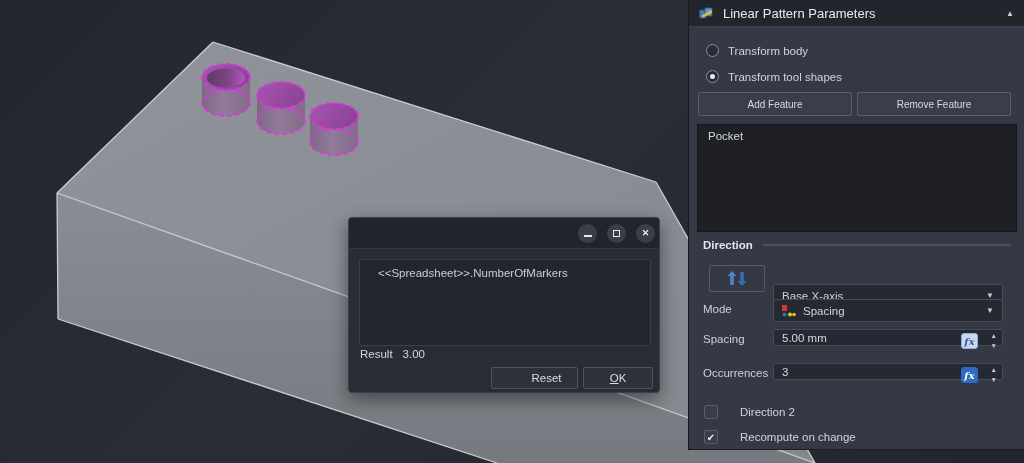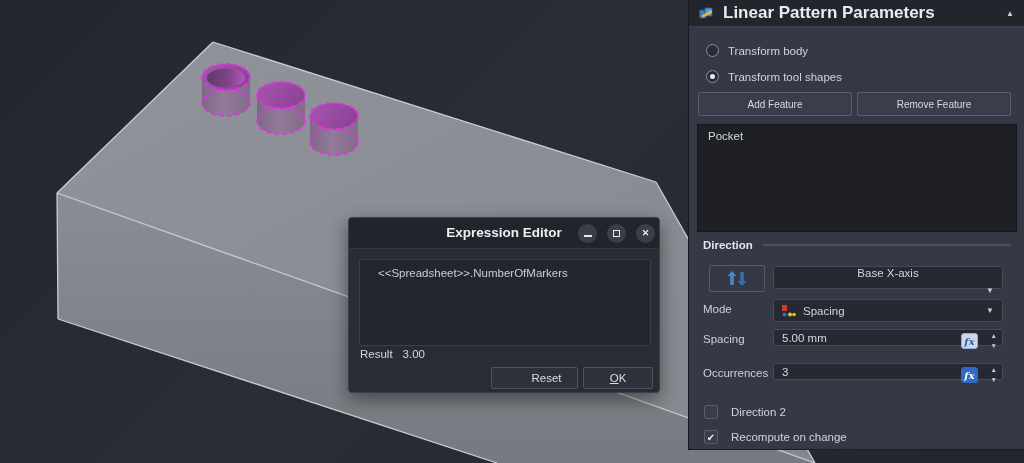--- a/index.html
+++ b/index.html
@@ -9,21 +9,21 @@
 
   
   #scene { position:absolute; left:0; top:0; }
 
   
   #panel { position:absolute; left:688px; top:0; width:336px; height:450px;
            background:#353845; border-left:1px solid #17191e; border-bottom:1px solid #1b1d23;
            color:#cfd4db; font-size:11.5px; }
   #panel-header { position:absolute; left:0; top:0; width:100%; height:27px; background:#22252c;
                   border-bottom:1px solid #3e4250; display:flex; align-items:center; padding:0 10px; gap:8px; }
-  #panel-header .title { font-weight:bold; color:#e9ebef; font-size:17px;text-align:center; }
+  #panel-header .title { font-weight:normal; color:#e9ebef; font-size:13px;text-align:center; }
   #panel-header .collapse { margin-left:auto; font-size:8px; color:#cdd1d8; cursor:pointer; }
 
   .radio-row { position:absolute; left:17px; display:flex; align-items:center; gap:9px; }
   .radio { width:13px; height:13px; border-radius:50%; border:1px solid #8a8f99; background:#2a2d35;
            display:flex; align-items:center; justify-content:center; }
   .radio .dot { width:5px; height:5px; border-radius:50%; background:#e8eaee; }
 
   .feat-btn { position:absolute; top:92px; height:24px; width:154px; background:#3a3e4a;
               border:1px solid #585d68; border-radius:2px; color:#d5dae0; font-size:10px;
               display:flex; align-items:center; justify-content:center; cursor:pointer; }
@@ -51,21 +51,21 @@
                 border:1px solid #454a58; border-radius:2px; display:flex; align-items:center;
                 padding:0 8px; color:#d5dae0; }
   .fx-btn { position:absolute; right:24px; top:3px; width:17px; height:16px; border-radius:3px;
             display:flex; align-items:center; justify-content:center;
             font-family:"DejaVu Serif", serif; font-style:italic; font-weight:bold; font-size:10px; cursor:pointer; }
   .fx-light { background:#ccd8ea; color:#2c5aa8; border:1px solid #8fb3dd; }
   .fx-active { background:#2f6bc0; color:#ffffff; border:1px solid #2f6bc0; }
   .spinners { position:absolute; right:5px; top:1px; display:flex; flex-direction:column; align-items:center; }
   .spinners span { font-size:6.5px; line-height:10px; color:#c5cad2; cursor:pointer; }
 
-  .check-row { position:absolute; left:15px; display:flex; align-items:center; gap:13px; }
+  .check-row { position:absolute; left:15px; display:flex; align-items:center; gap:22px; }
   .checkbox { width:14px; height:14px; background:#3a3e48; border:1px solid #585d68; border-radius:2px;
               display:flex; align-items:center; justify-content:center; font-size:10px; color:#eceef2; cursor:pointer; }
 
   
   #dialog { position:absolute; left:348px; top:217px; width:312px; height:176px;
             background:#292c34; border:1px solid #3c4049; border-radius:4px;
             box-shadow:0 6px 18px rgba(0,0,0,.45); color:#cfd4db; font-size:11.5px; }
   #dialog-titlebar { position:absolute; left:0; top:0; width:100%; height:31px; background:#21242b;
                      border-radius:4px 4px 0 0; border-bottom:1px solid #343841; }
   #dialog-titlebar .dtitle { position:absolute; left:0; right:0; top:7px; text-align:center;
@@ -183,21 +183,21 @@
     </div>
 
     <div class="swap-btn">
       <svg width="20" height="15" viewBox="0 0 20 15">
         <polygon points="5,0 9.5,5 0.5,5" fill="#4f86c6"></polygon>
           <rect x="3.2" y="5" width="3.6" height="9" fill="#4f86c6"></rect>
         <polygon points="15,15 19.5,10 10.5,10" fill="#3a6db4"></polygon>
           <rect x="13.2" y="1" width="3.6" height="9" fill="#3a6db4"></rect>
       </svg>
     </div>
-    <div class="combo" style="top:266px;flex-direction:column;">
+    <div class="combo" style="top:284px;">
       <span>Base X-axis</span>
       <span class="arrow">▼</span>
     </div>
 
     <span class="row-label" style="top:303px;">Mode</span>
     <div class="combo" style="top:299px;">
       <svg width="14" height="12" viewBox="0 0 14 12">
         <rect x="0" y="0" width="5" height="6" fill="#d23a2e"></rect>
         <circle cx="2.5" cy="9.5" r="2" fill="#3a6db4"></circle>
         <circle cx="8" cy="9.5" r="2" fill="#e8c31f"></circle>
@@ -234,21 +234,20 @@
     <div class="check-row" style="top:430px;">
       <span class="checkbox">
         <span>✔</span>
       </span>
       <span>Recompute on change</span>
     </div>
   </div>
 
   <div id="dialog">
     <div id="dialog-titlebar">
-      <span class="dtitle">Expression Editor</span>
       <span class="winbtn" style="left:229px;">
           <span class="min-bar"></span>
         </span>
       <span class="winbtn" style="left:258px;">
           <span class="max-box"></span>
         </span>
       <span class="winbtn" style="left:287px;">
           <span class="x">✕</span>
         </span>
     </div>

